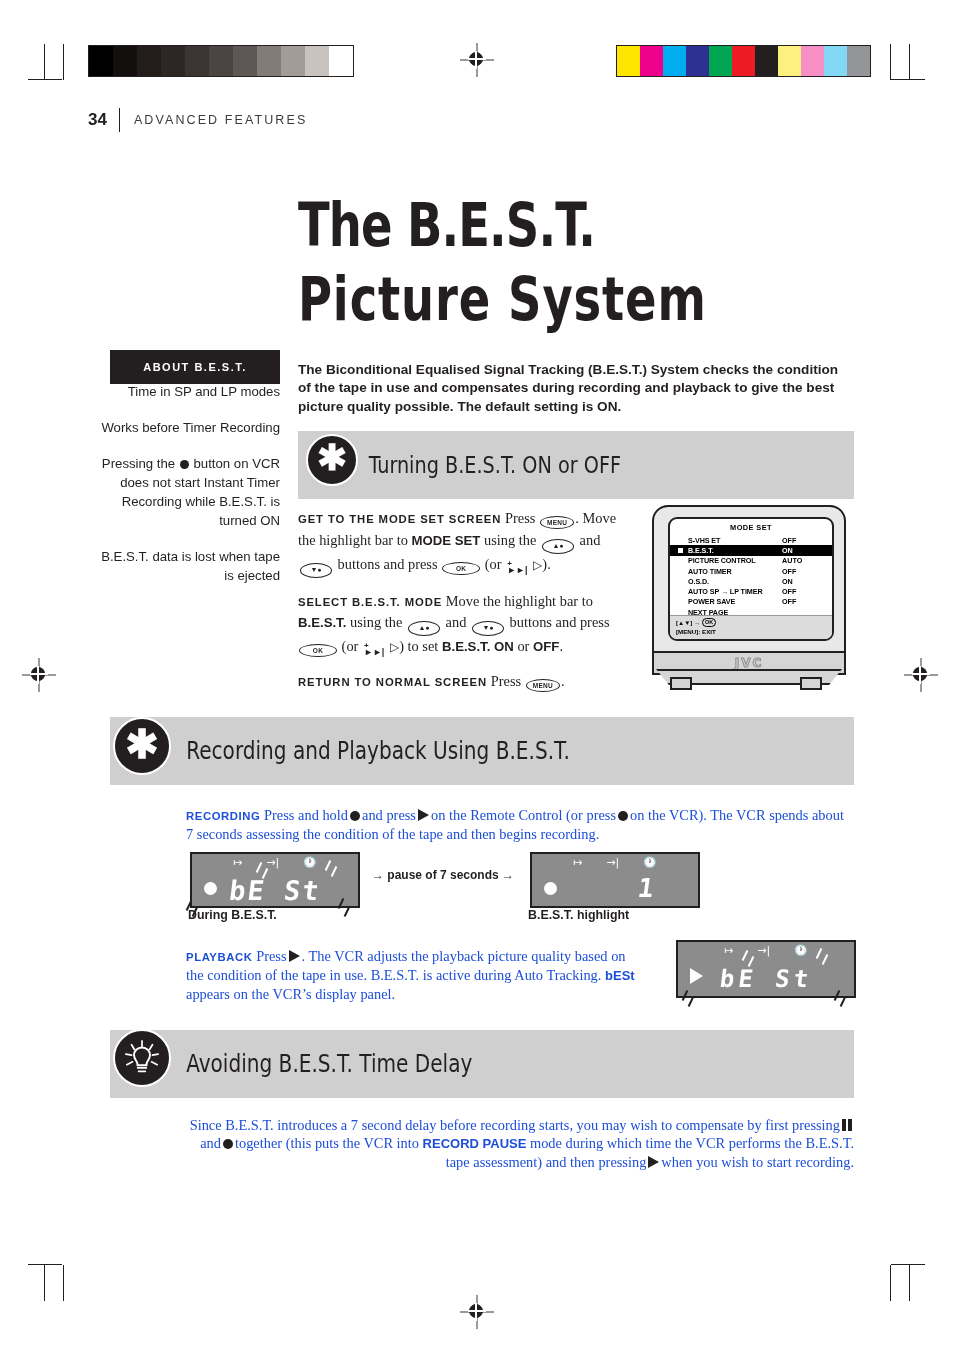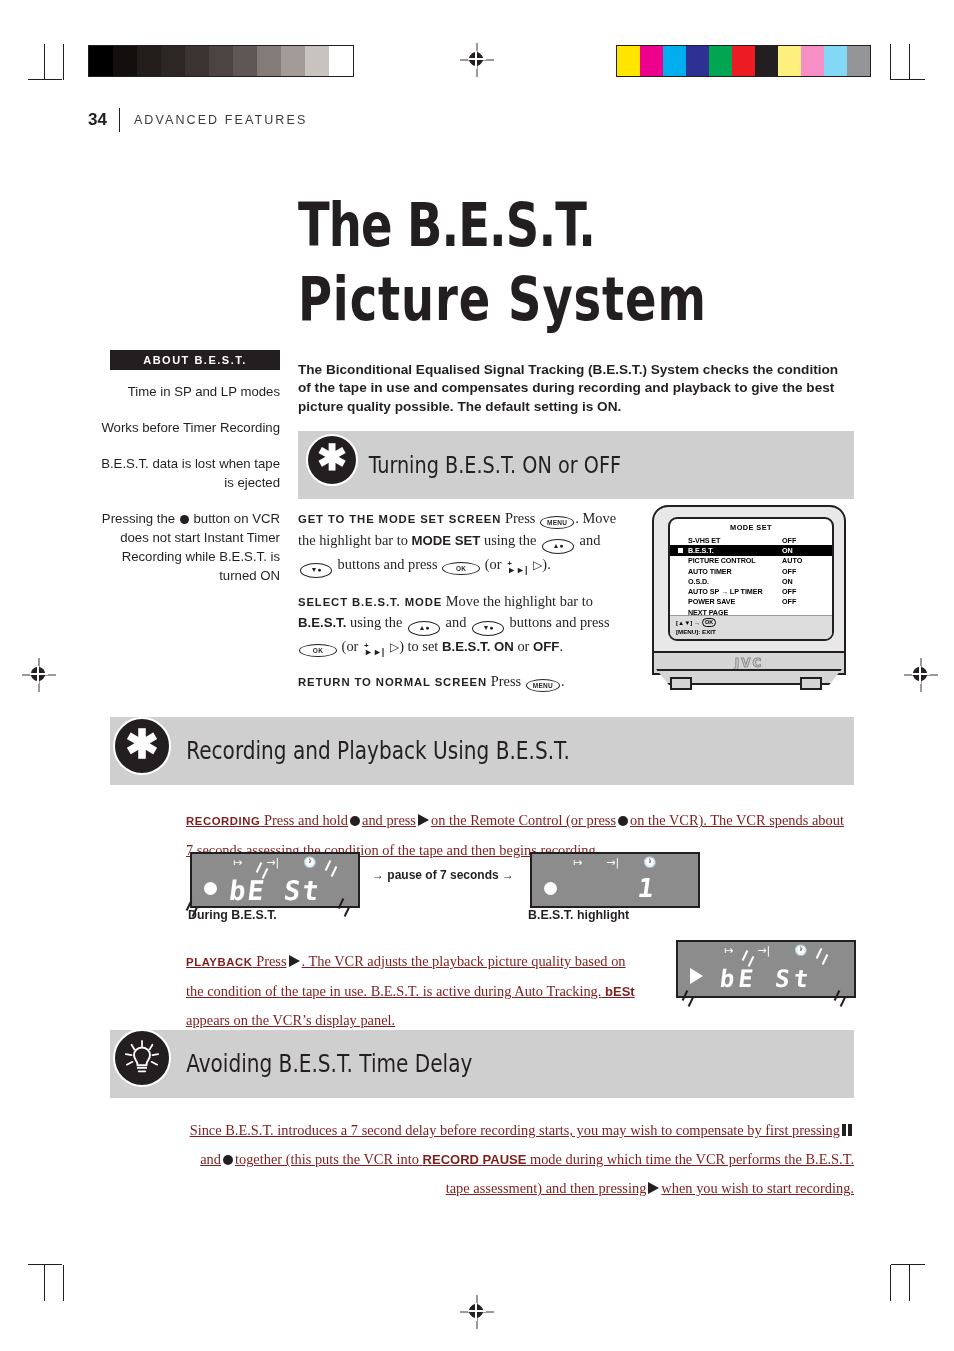--- a/index.html
+++ b/index.html
@@ -80,21 +80,21 @@
     letter-spacing: -1px;
     color: #231f20;
     transform: scaleX(0.86);
     transform-origin: left top;
   }
   .chapter-title .l2 { display: block; letter-spacing: 1px; }
 
   
   .side-head {
     position: absolute; left: 110px; top: 350px;
-    width: 170px; height: 20px;
+    width: 170px; height: 34px;
     background: #231f20; color: #ffffff;
     font-size: 11px; font-weight: bold; letter-spacing: 1.5px;
     display: flex; align-items: center; justify-content: center;
   }
   .side-notes {
     position: absolute; left: 88px; top: 382px; width: 192px;
     text-align: right;
     font-size: 13.2px; line-height: 19px; color: #231f20;
   }
   .side-notes p { margin: 0 0 17px 0; }
@@ -249,21 +249,21 @@
     position: absolute; top: 172px; width: 18px; height: 9px;
     background: #d5d5d5; border: 2px solid #231f20;
   }
   .tv-leg.l { left: 22px; }
   .tv-leg.r { left: 152px; }
 
   
   .bodytext {
     position: absolute;
     font-family: "Liberation Serif", serif;
-    font-size: 14.4px; line-height: 29px; color: #7f1d1d; text-decoration: underline;
+    font-size: 14.4px; line-height: 18px; color: #1d4ed8;
   }
   .bodytext .lead {
     font-family: "Liberation Sans", sans-serif;
     font-weight: bold; font-size: 11.3px; letter-spacing: .6px;
   }
   .bodytext b.sans {
     font-family: "Liberation Sans", sans-serif;
     font-weight: bold; font-size: 13px; margin-top: 40px;
   }
   .rec-text { left: 186px; top: 792px; width: 668px; }
@@ -416,22 +416,22 @@
 
 <h1 class="chapter-title">
   <span>The B.E.S.T.</span>
   <span class="l2">Picture System</span>
 </h1>
 
 <div class="side-head">ABOUT B.E.S.T.</div>
 <div class="side-notes">
   <p><span>Time in SP and LP modes</span></p>
   <p><span>Works before Timer Recording</span></p>
+  <p><span>Pressing the </span><span class="dot-gl"></span><span> button on VCR does not start Instant Timer Recording while B.E.S.T. is turned ON</span></p>
   <p><span>B.E.S.T. data is lost when tape is ejected</span></p>
-  <p><span>Pressing the </span><span class="dot-gl"></span><span> button on VCR does not start Instant Timer Recording while B.E.S.T. is turned ON</span></p>
 </div>
 
 <p class="intro">The Biconditional Equalised Signal Tracking (B.E.S.T.) System checks the condition of the tape in use and compensates during recording and playback to give the best picture quality possible. The default setting is ON.</p>
 
 <div class="banner banner-1">
   <span class="title">Turning B.E.S.T. ON or OFF</span>
 </div>
 <div class="badge badge-ast-1">
     <span class="ast">✱</span>
   </div>

